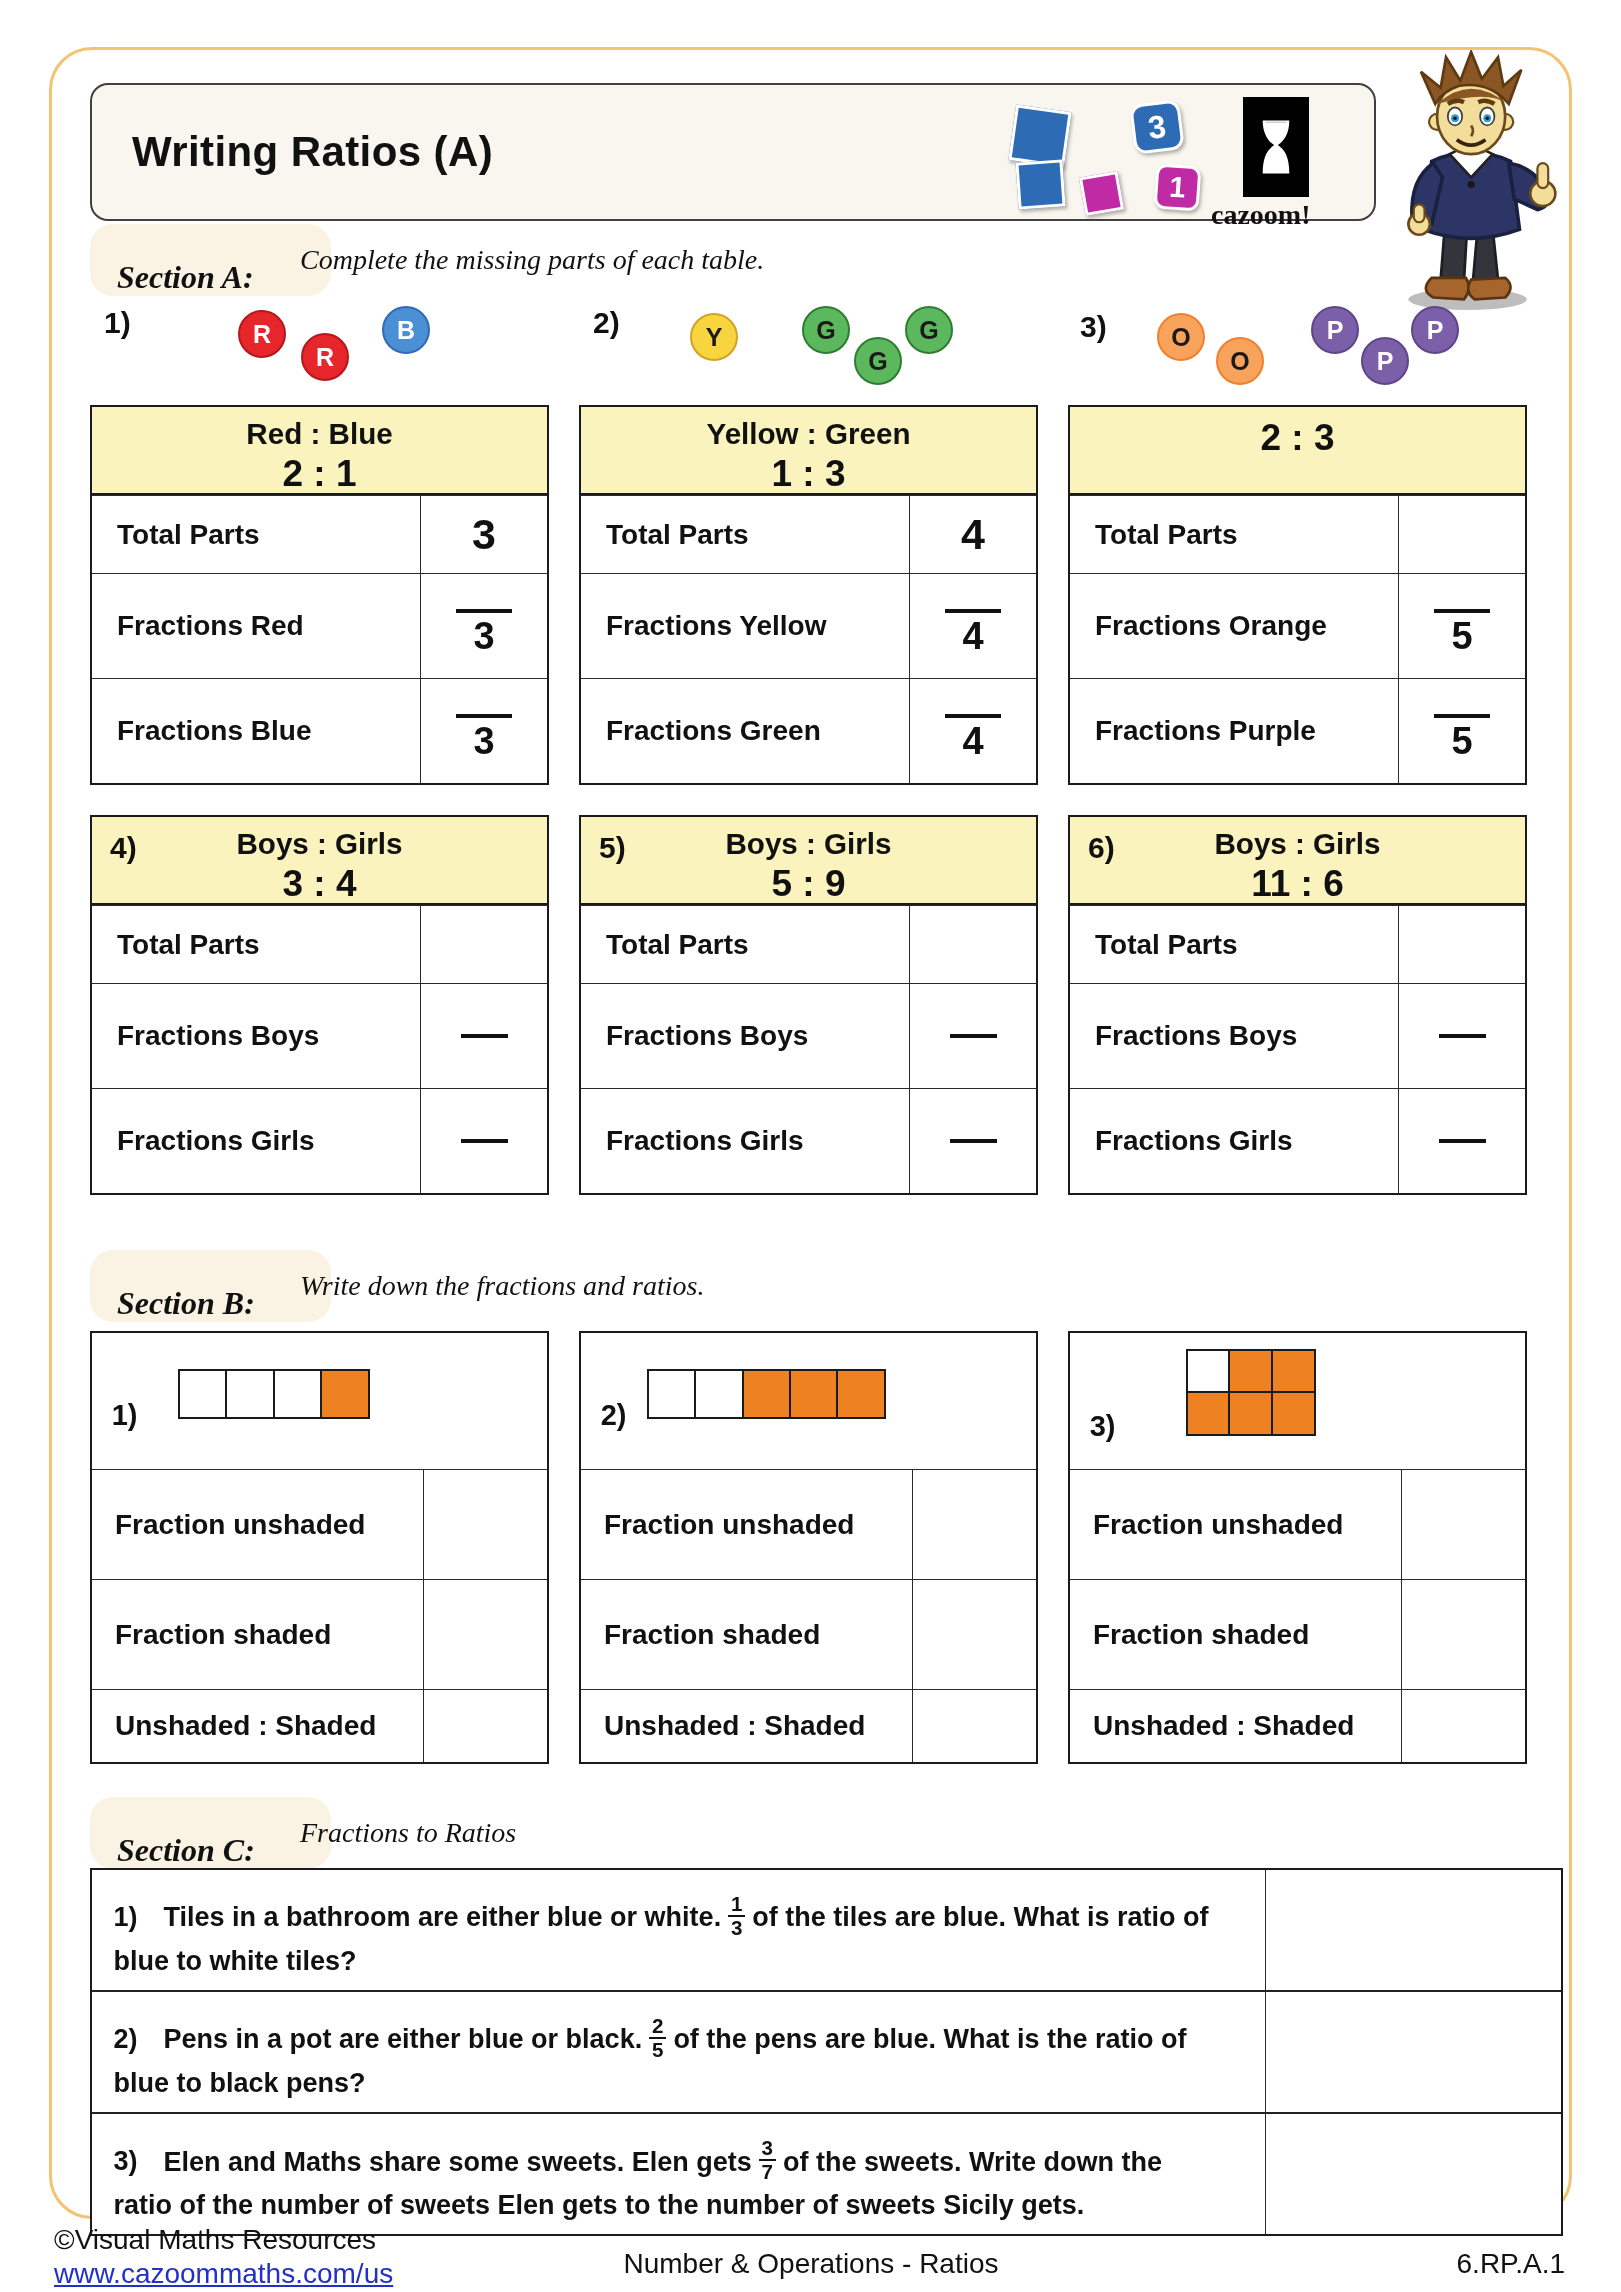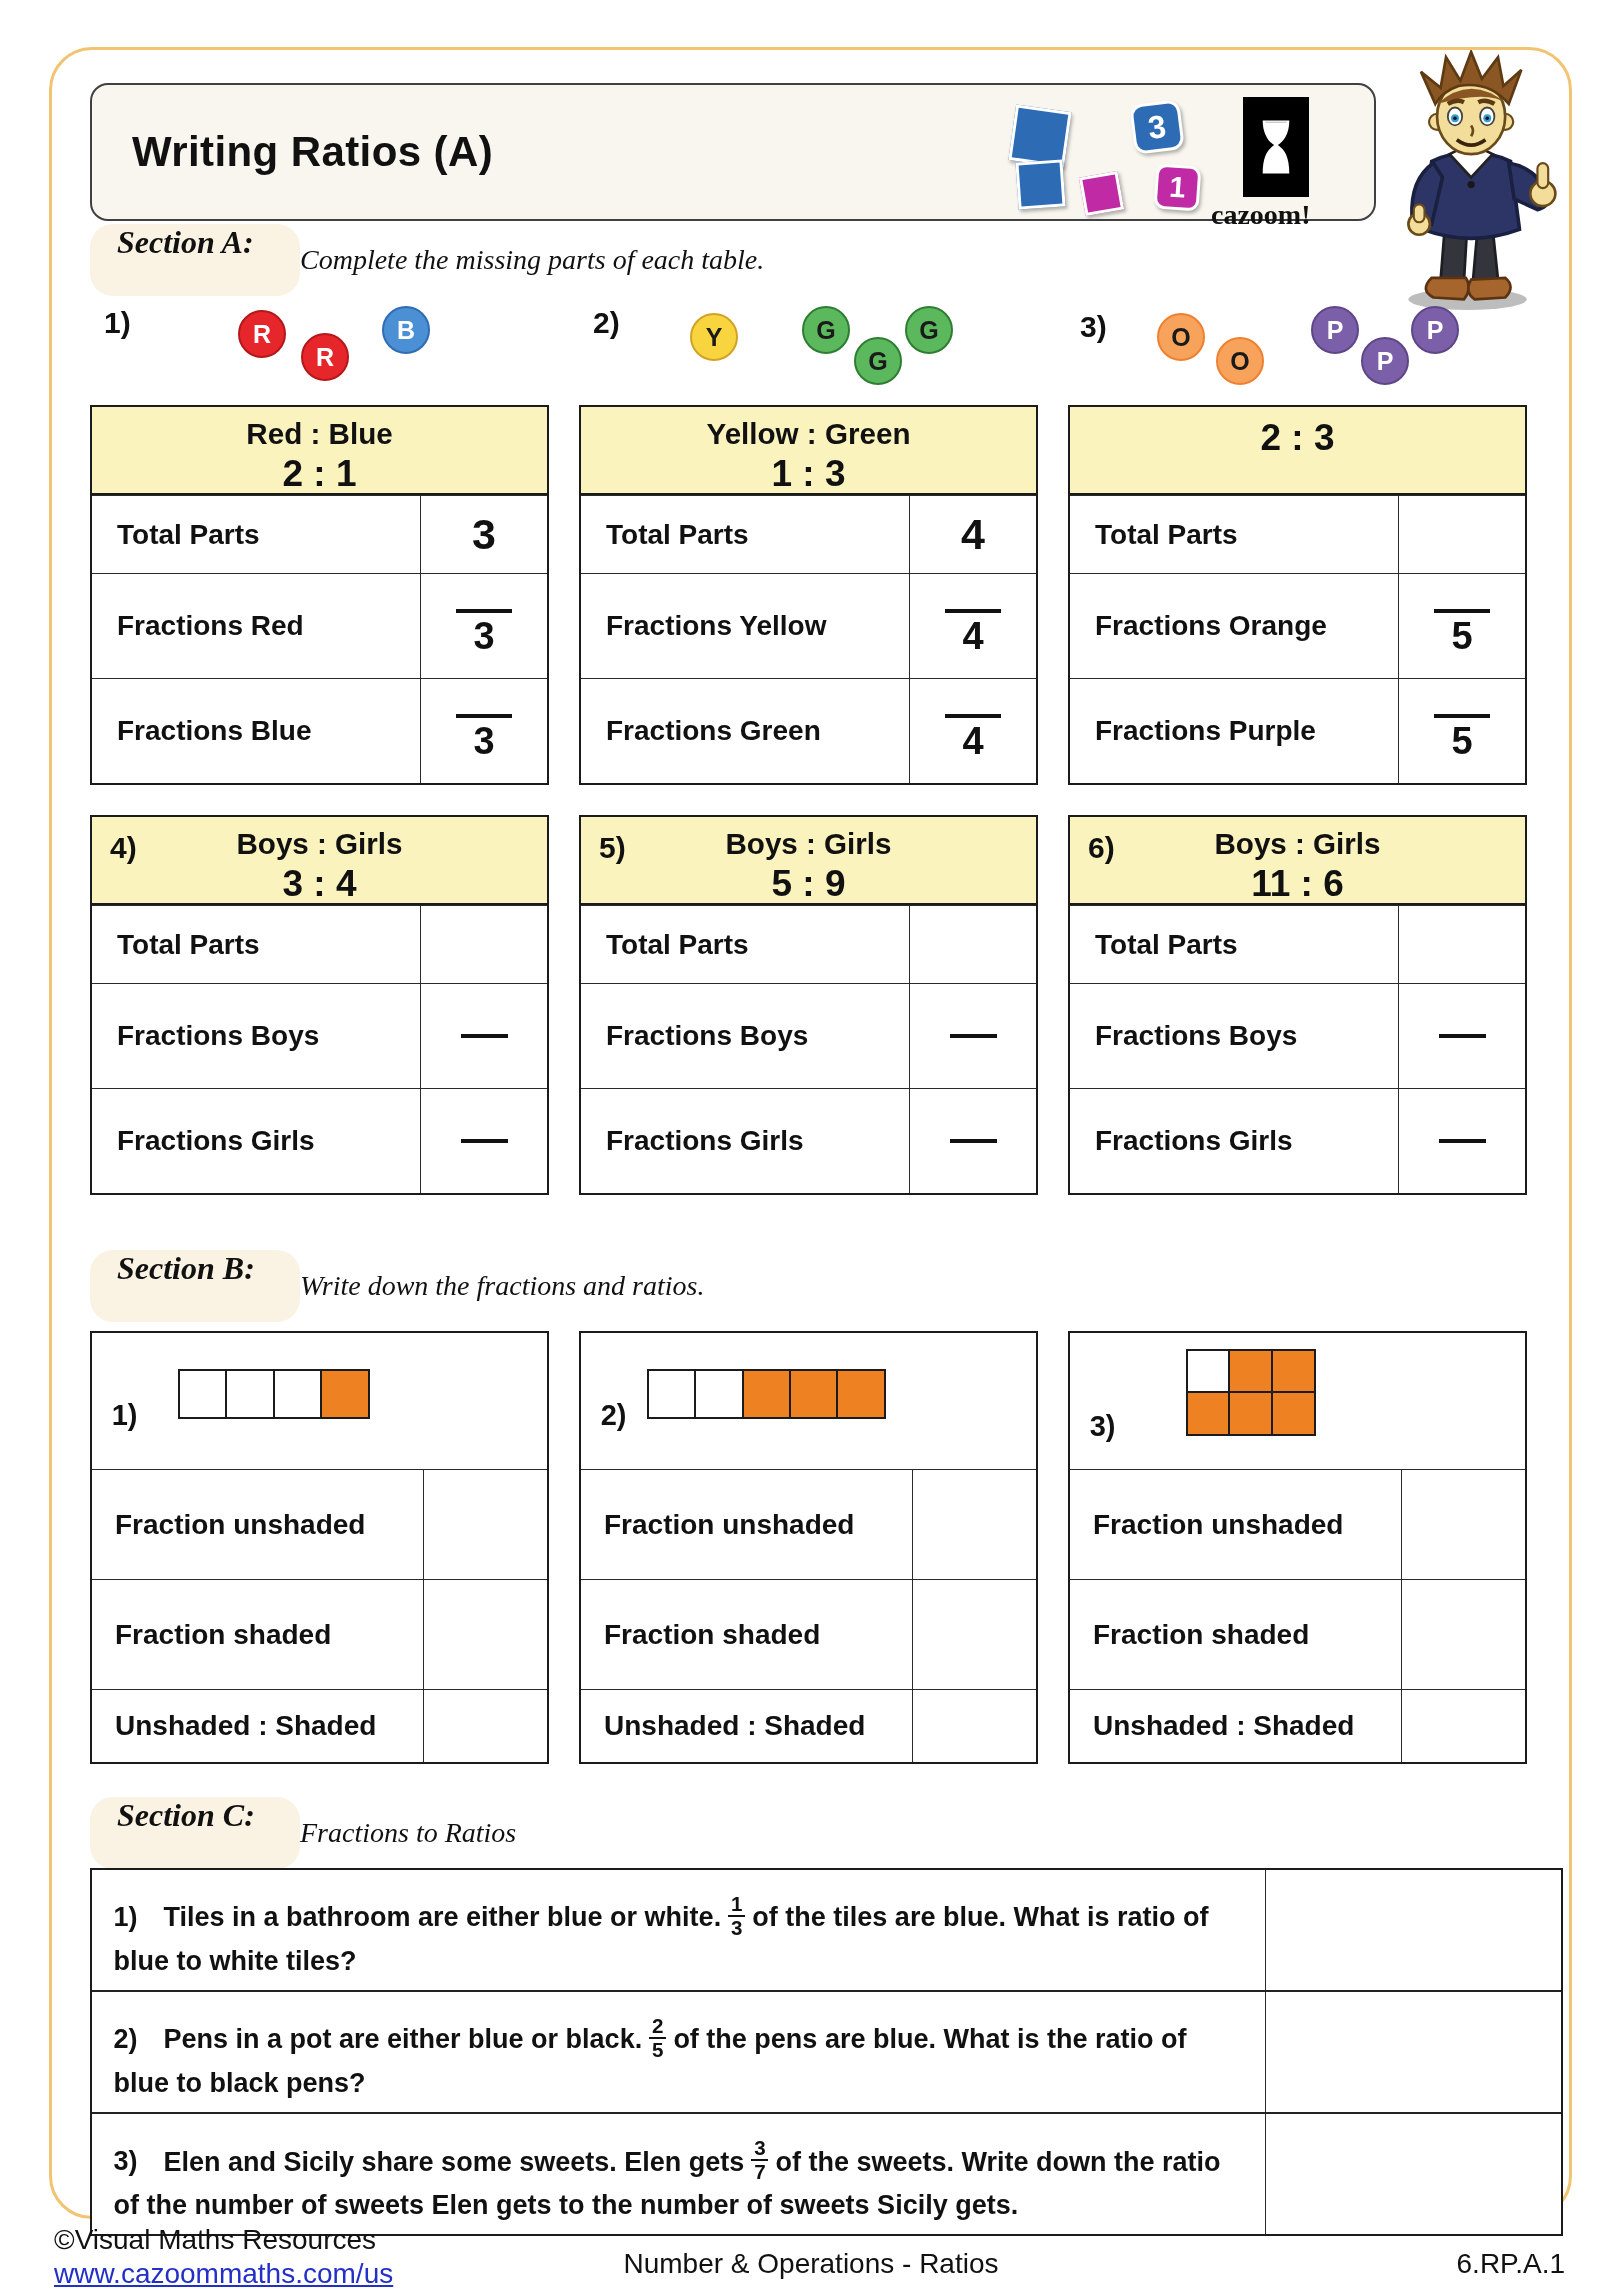--- a/index.html
+++ b/index.html
@@ -34,22 +34,22 @@
   .lg-tile{border:3.6px solid #fff;box-shadow:1.8px 2.7px 3.6px rgba(90,90,90,.45);
     display:flex;align-items:center;justify-content:center;color:#fff;font-weight:bold;}
   .lg-black{background:#000;display:flex;align-items:center;justify-content:center;}
   .brand-text{font-family:"Liberation Serif", serif;font-weight:bold;font-size:28px;color:#111;}
 
   
   .mascot{left:1360px;top:50px;width:233px;height:262px;}
 
   
   .section-label-box{
-    width:210px;height:72px;background:#faf3e3;border-radius:23px;
-    display:flex;align-items:flex-start;padding-left:27px;box-sizing:border-box;
+    width:241px;height:72px;background:#faf3e3;border-radius:23px;
+    display:flex;align-items:flex-end;padding-left:27px;box-sizing:border-box;
   }
   .section-label-text{
     font-family:"Liberation Serif", serif;font-style:italic;font-weight:bold;font-size:32px;
   }
   .section-instruction{
     font-family:"Liberation Serif", serif;font-style:italic;font-size:28px;
     height:72px;display:flex;align-items:center;
   }
 
   
@@ -499,21 +499,21 @@
     <div class="ctext">
       <span class="qnum">2)</span><span>Pens in a pot are either blue or black.</span><span class="ifrac">
           <span class="ifrac-n">2</span>
           <span class="ifrac-d">5</span>
         </span><span>of the pens are blue. What is the ratio of blue to black pens?</span>
     </div>
     <div class="cans"></div>
   </div>
   <div class="crow" style="min-height:120px;">
     <div class="ctext">
-      <span class="qnum">3)</span><span>Elen and Sicily share some sweets. Elen gets</span><span class="ifrac">
+      <span class="qnum">3)</span><span>Elen and Maths share some sweets. Elen gets</span><span class="ifrac">
           <span class="ifrac-n">3</span>
           <span class="ifrac-d">7</span>
         </span><span>of the sweets. Write down the ratio of the number of sweets Elen gets to the number of sweets Sicily gets.</span>
     </div>
     <div class="cans"></div>
   </div>
 </div>
 
 <div class="abs footer-left">
   <div>©Visual Maths Resources</div>

